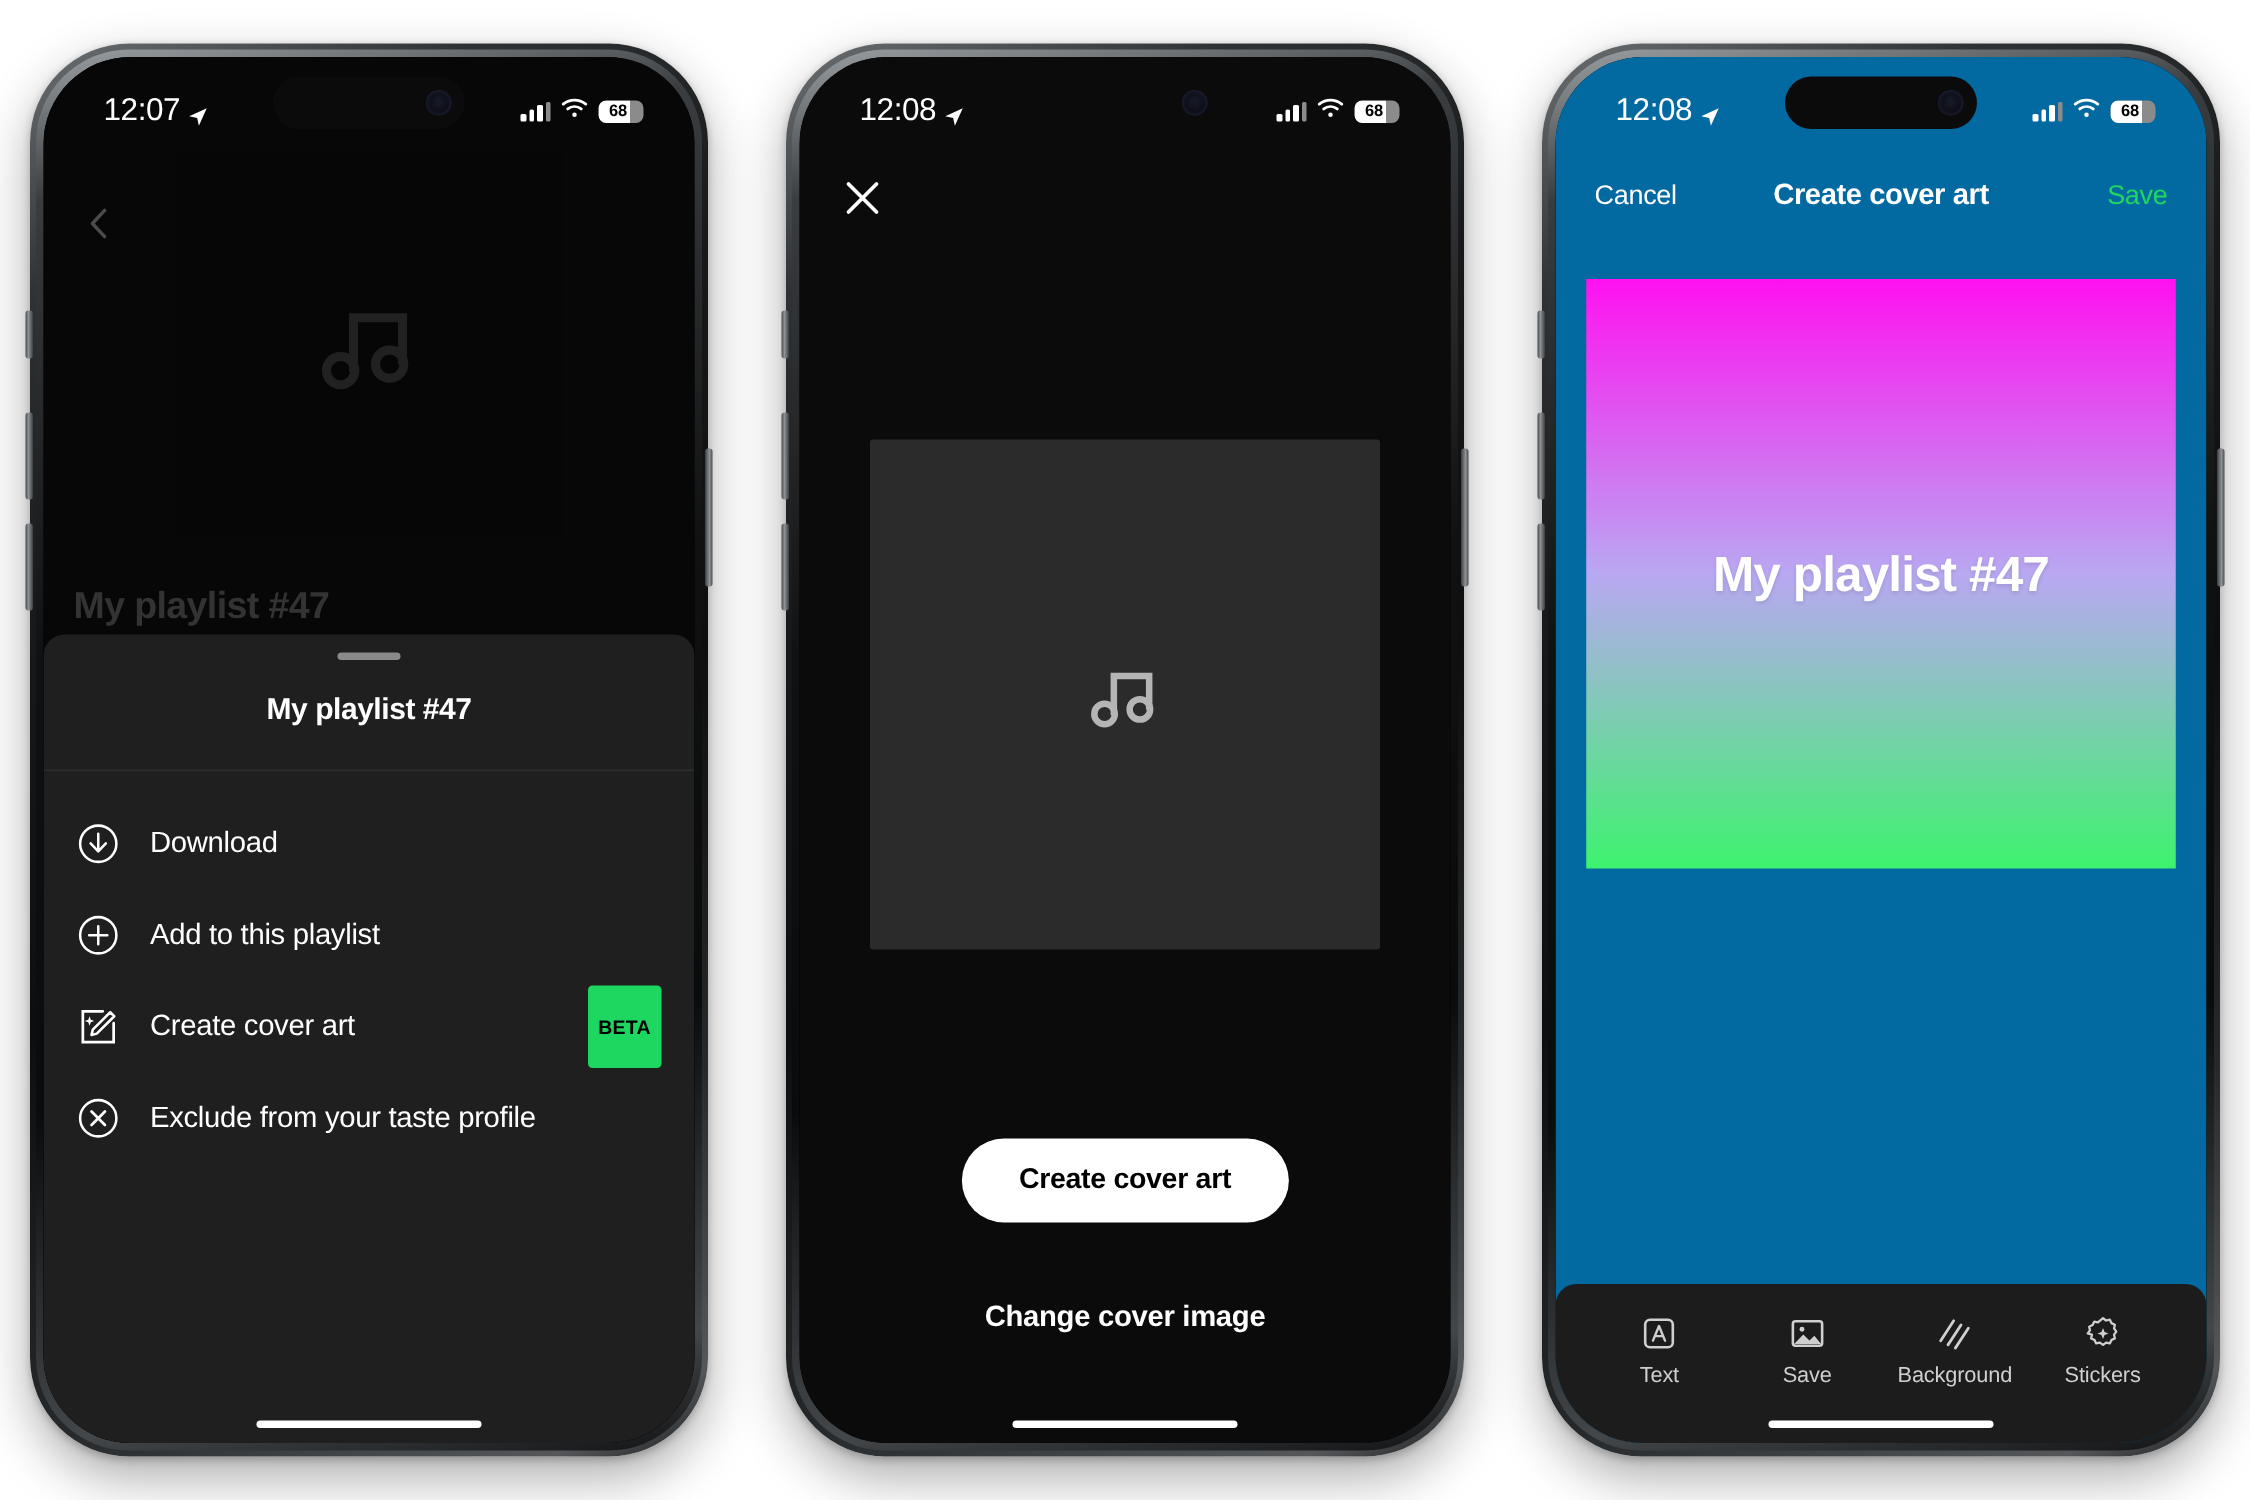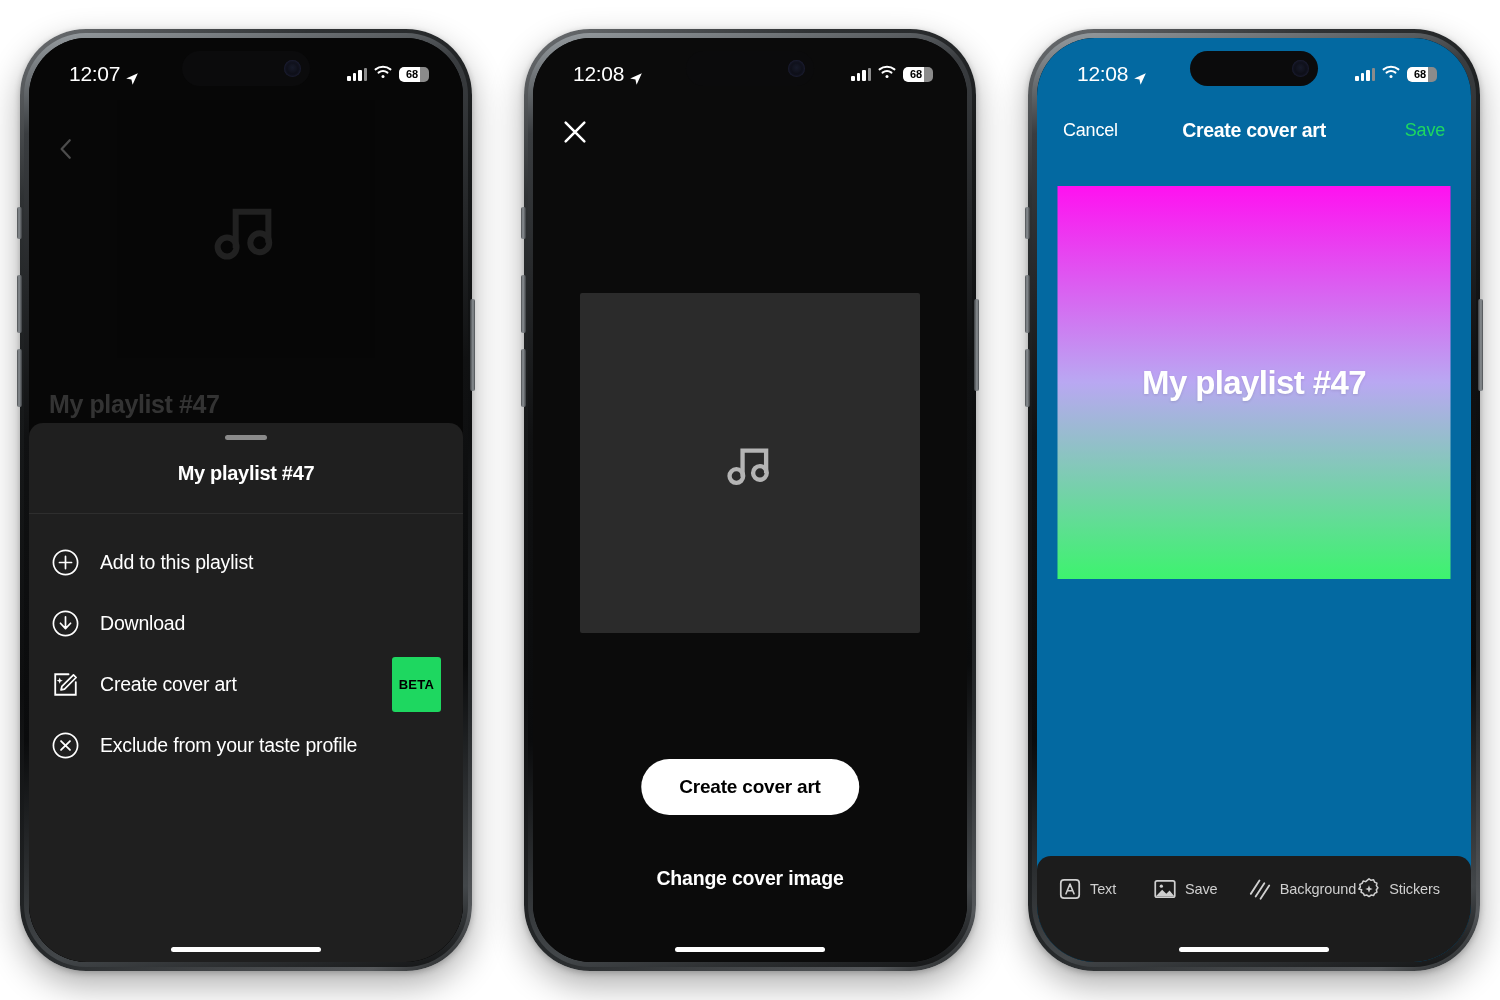--- a/index.html
+++ b/index.html
@@ -251,21 +251,21 @@
     position: absolute; left: 0; right: 0; bottom: 0;
     height: 106px;
     background: #1c1c1c;
     border-radius: 14px 14px 0 0;
     display: flex; align-items: flex-start;
     padding: 20px 20px 0;
     z-index: 30;
   }
   .tool {
     flex: 1;
-    display: flex; flex-direction: row;
+    display: flex; flex-direction: column;
     align-items: center; gap: 7px;
   }
   .tool svg { width: 26px; height: 26px; }
   .tool span { font-size: 14.5px; color: #cfcfcf; letter-spacing: -.1px; }
 </style>
 </head>
 <body>
 
 <div class="stage">
 
@@ -296,39 +296,39 @@
         <div class="p1-sub"></div>
 
         <div class="scrim"></div>
 
         <div class="sheet">
           <div class="sheet-grab"></div>
           <div class="sheet-title">My playlist #47</div>
           <div class="sheet-div"></div>
 
           <div class="menu">
+
+            <div class="menu-item">
+              <span class="menu-ico">
+                <svg viewBox="0 0 24 24" width="29" height="29">
+                  <circle cx="12" cy="12" r="10" fill="none" stroke="#fff" stroke-width="1.4"></circle>
+                  <path d="M12 6.5 V16 M7.8 11.8 L12 16.2 L16.2 11.8" fill="none" stroke="#fff" stroke-width="1.4" stroke-linecap="round" stroke-linejoin="round"></path>
+                </svg>
+              </span>
+              <span class="menu-lbl">Download</span>
+            </div>
 
             <div class="menu-item">
               <span class="menu-ico">
                 <svg viewBox="0 0 24 24" width="29" height="29">
                   <circle cx="12" cy="12" r="10" fill="none" stroke="#fff" stroke-width="1.4"></circle>
                   <path d="M12 7 V17 M7 12 H17" stroke="#fff" stroke-width="1.4" stroke-linecap="round"></path>
                 </svg>
               </span>
               <span class="menu-lbl">Add to this playlist</span>
-            </div>
-
-            <div class="menu-item">
-              <span class="menu-ico">
-                <svg viewBox="0 0 24 24" width="29" height="29">
-                  <circle cx="12" cy="12" r="10" fill="none" stroke="#fff" stroke-width="1.4"></circle>
-                  <path d="M12 6.5 V16 M7.8 11.8 L12 16.2 L16.2 11.8" fill="none" stroke="#fff" stroke-width="1.4" stroke-linecap="round" stroke-linejoin="round"></path>
-                </svg>
-              </span>
-              <span class="menu-lbl">Download</span>
             </div>
 
 
             <div class="menu-item">
               <span class="menu-ico">
                 <svg viewBox="0 0 24 24" width="29" height="29">
                   <path d="M14.5 3.5 H3.5 V20.5 H20.5 V10" fill="none" stroke="#fff" stroke-width="1.5" stroke-linecap="round"></path>
                   <path d="M9 13.6 L18.6 4 L20.8 6.2 L11.2 15.8 L8.3 16.5 Z" fill="none" stroke="#fff" stroke-width="1.4" stroke-linejoin="round"></path>
                   <path d="M7.2 6.2 L7.9 8.1 L9.8 8.8 L7.9 9.5 L7.2 11.4 L6.5 9.5 L4.6 8.8 L6.5 8.1 Z" fill="#fff"></path>
                 </svg>

